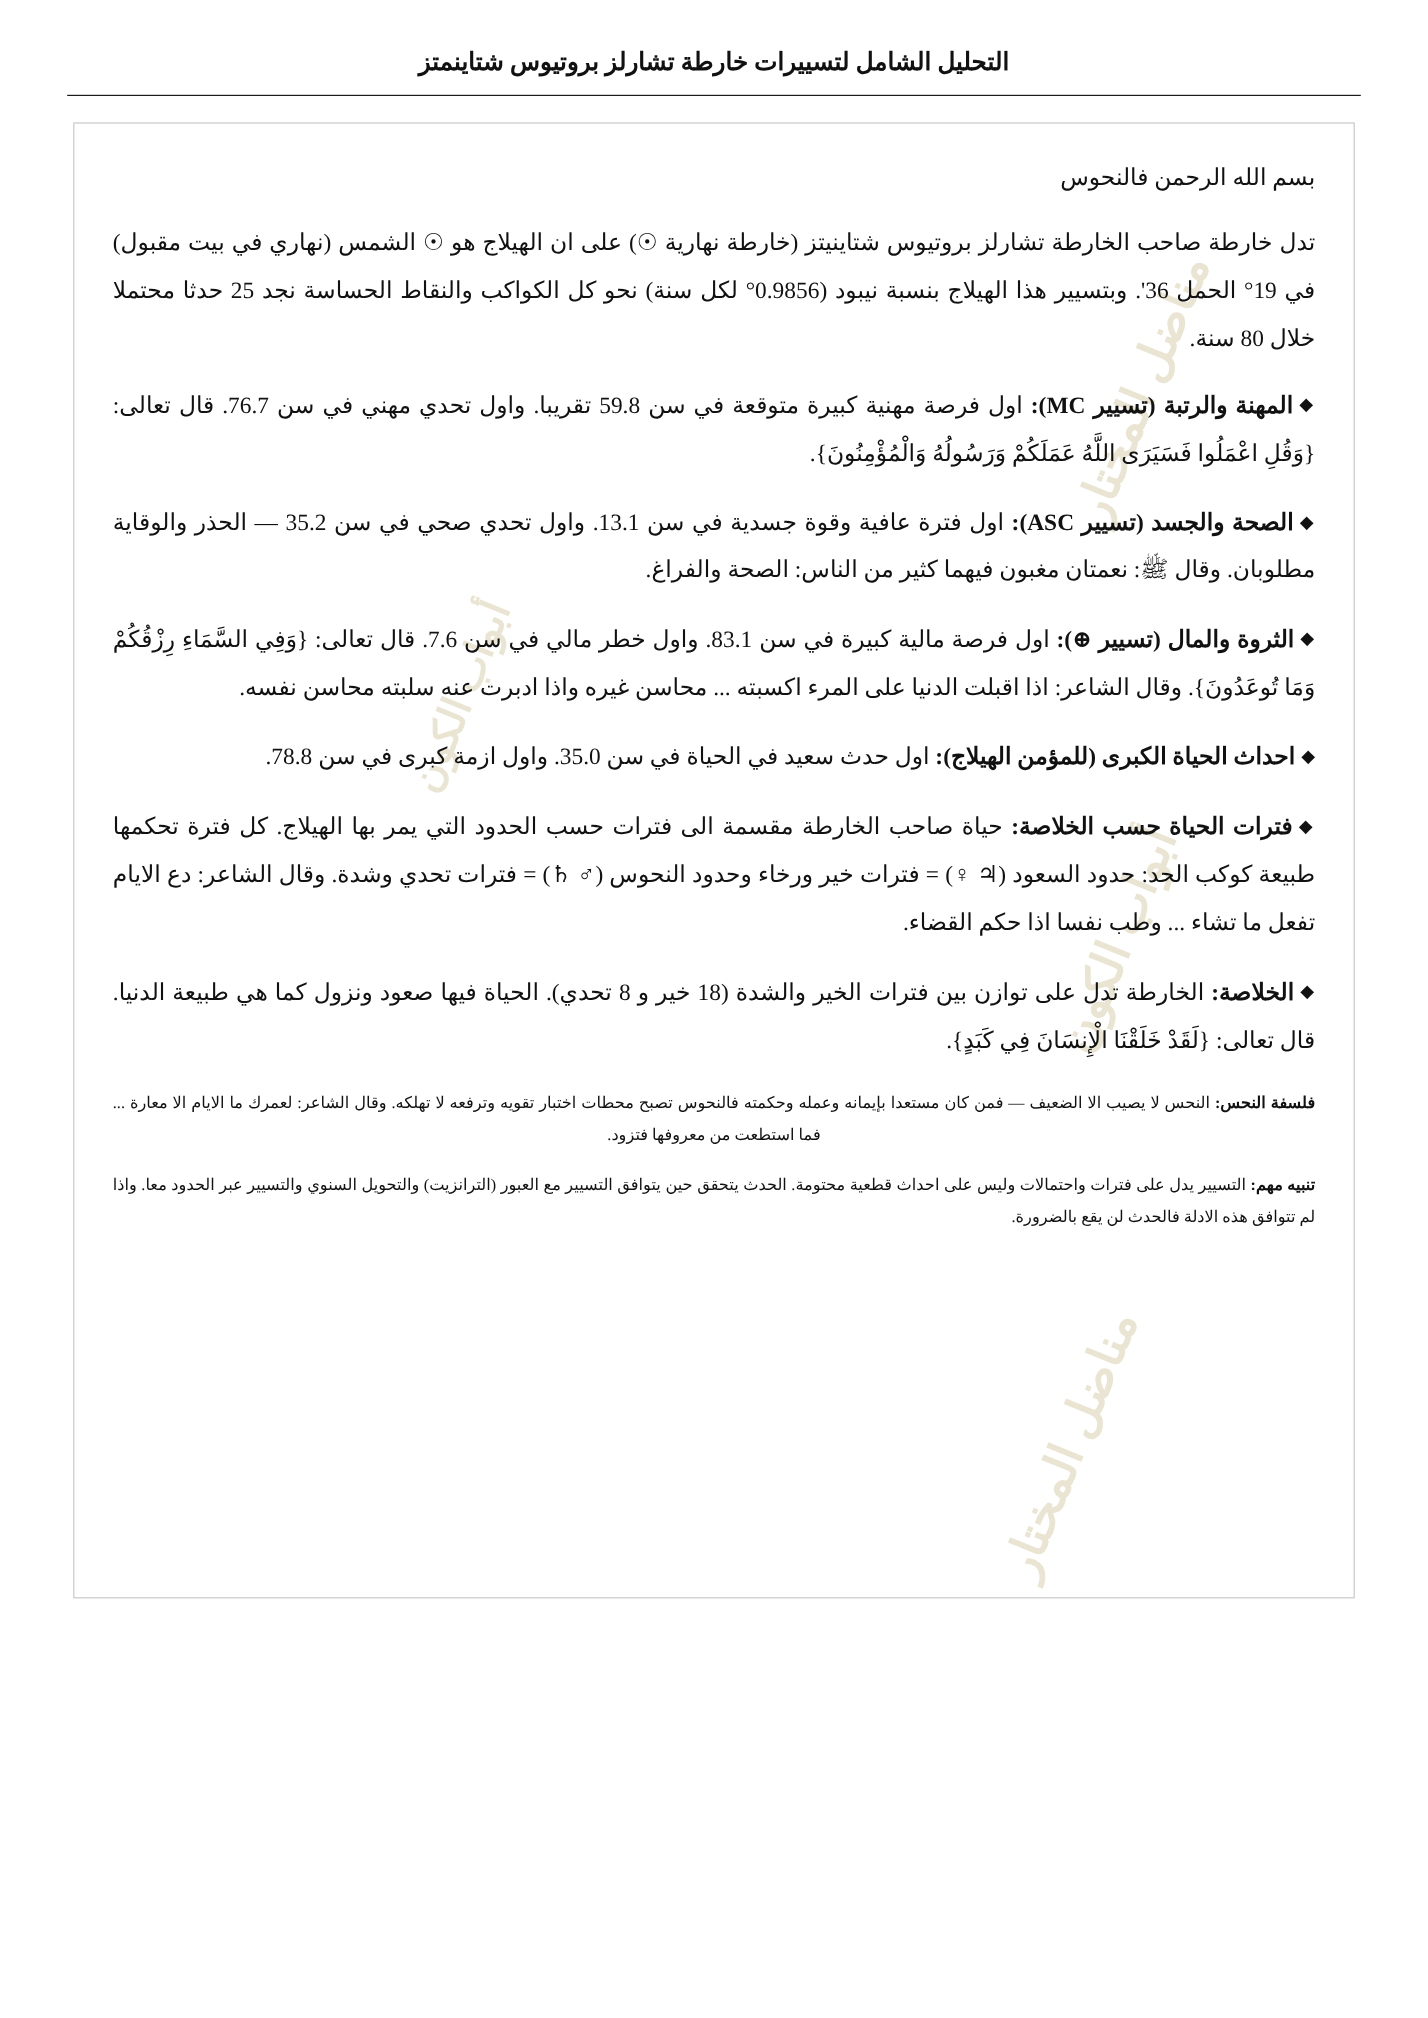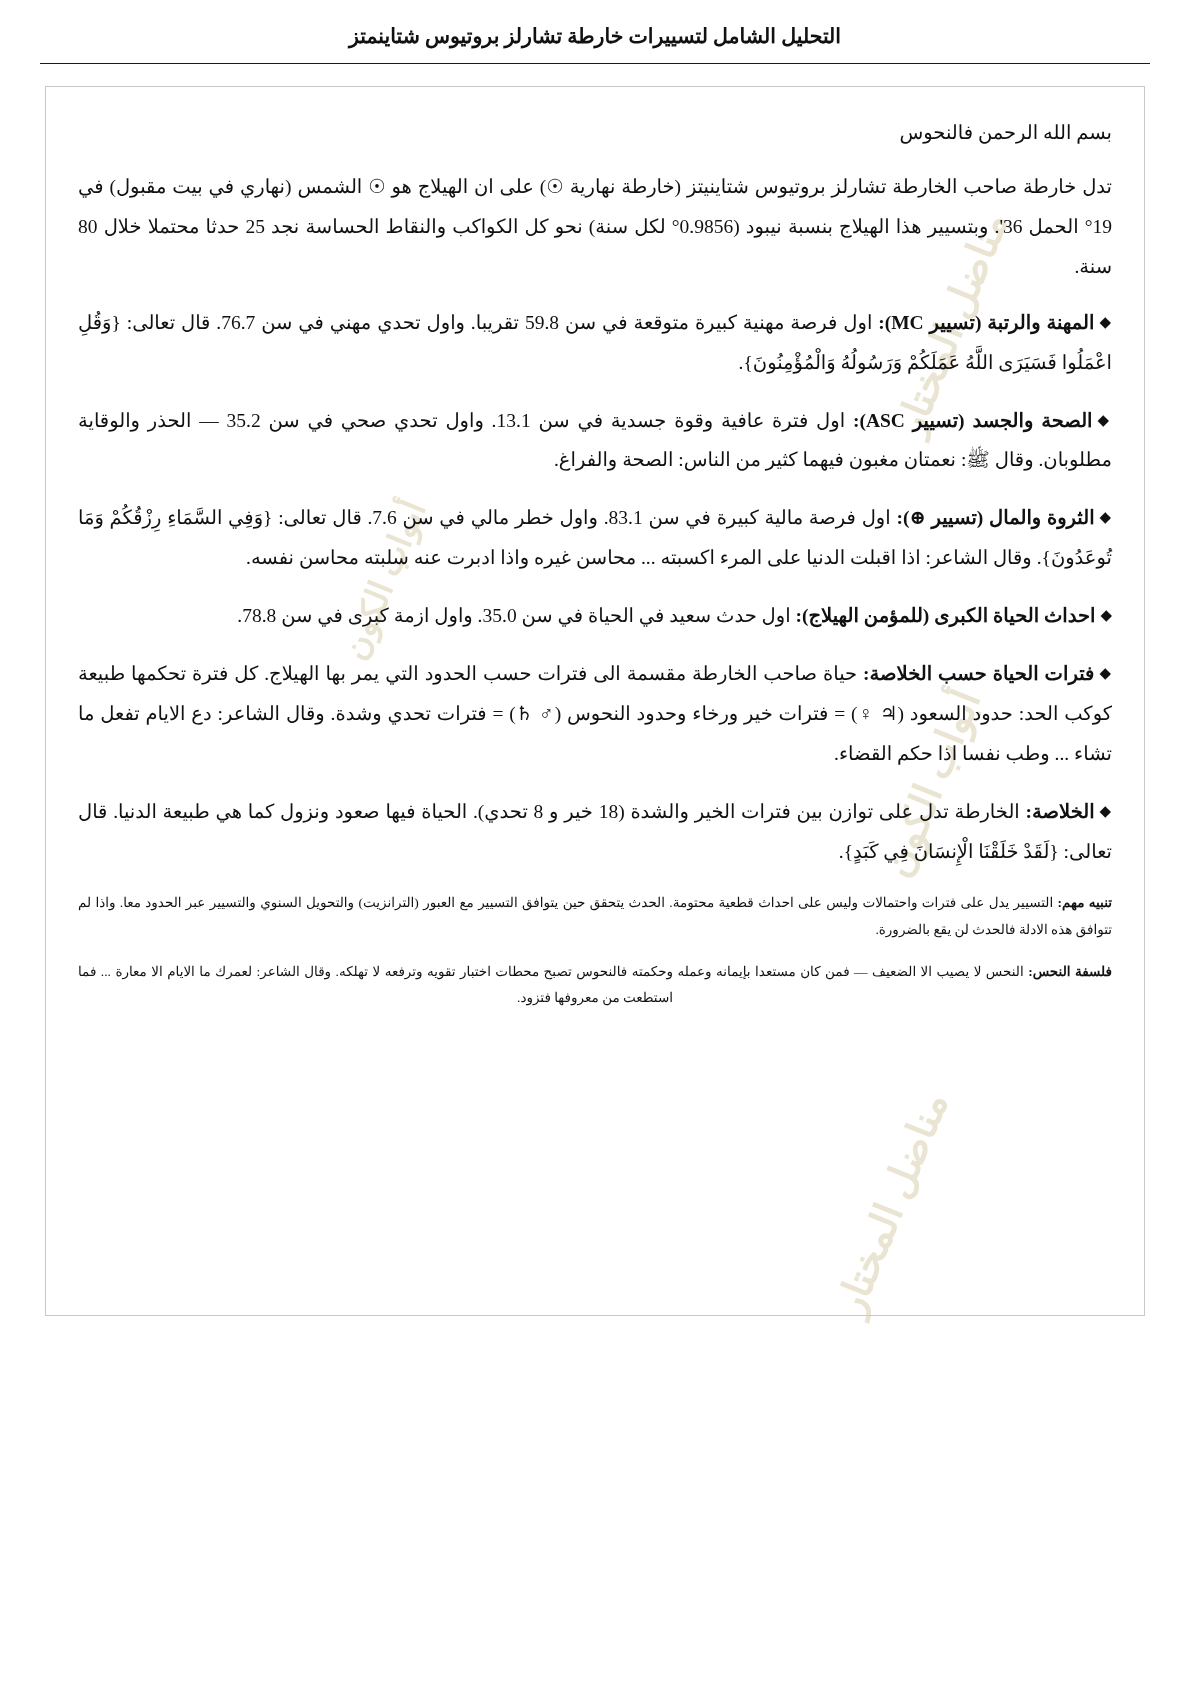--- a/index.html
+++ b/index.html
@@ -36,21 +36,21 @@
     transform-origin: center center;
   }
   .wm1 { top: 300px; right: 120px; transform: rotate(-68deg); }
   .wm2 { top: 760px; right: 160px; transform: rotate(-68deg); }
   .wm3 { top: 1180px; right: 180px; transform: rotate(-68deg); }
   .wm4 { top: 560px; left: 300px; transform: rotate(-68deg); font-size: 34px;}
 
   .page {
     position: relative;
     z-index: 2;
-    padding: 0;
+    padding: 16px;
   }
 
   .doc-title {
     text-align: center;
     font-size: 20.5px;
     font-weight: bold;
     padding: 22px 40px 12px 40px;
     letter-spacing: 0;
     line-height: 1.4;
   }
@@ -140,18 +140,18 @@
         <p class="bullet-para"><span class="bullet">◆</span><span class="lead">المهنة والرتبة (تسيير MC):</span><span> اول فرصة مهنية كبيرة متوقعة في سن 59.8 تقريبا. واول تحدي مهني في سن 76.7. قال تعالى: {وَقُلِ اعْمَلُوا فَسَيَرَى اللَّهُ عَمَلَكُمْ وَرَسُولُهُ وَالْمُؤْمِنُونَ}.</span></p>
         <p class="bullet-para"><span class="bullet">◆</span><span class="lead">الصحة والجسد (تسيير ASC):</span><span> اول فترة عافية وقوة جسدية في سن 13.1. واول تحدي صحي في سن 35.2 — الحذر والوقاية مطلوبان. وقال ﷺ: نعمتان مغبون فيهما كثير من الناس: الصحة والفراغ.</span></p>
         <p class="bullet-para"><span class="bullet">◆</span><span class="lead">الثروة والمال (تسيير ⊕):</span><span> اول فرصة مالية كبيرة في سن 83.1. واول خطر مالي في سن 7.6. قال تعالى: {وَفِي السَّمَاءِ رِزْقُكُمْ وَمَا تُوعَدُونَ}. وقال الشاعر: اذا اقبلت الدنيا على المرء اكسبته ... محاسن غيره واذا ادبرت عنه سلبته محاسن نفسه.</span></p>
         <p class="bullet-para"><span class="bullet">◆</span><span class="lead">احداث الحياة الكبرى (للمؤمن الهيلاج):</span><span> اول حدث سعيد في الحياة في سن 35.0. واول ازمة كبرى في سن 78.8.</span></p>
         <p class="bullet-para"><span class="bullet">◆</span><span class="lead">فترات الحياة حسب الخلاصة:</span><span> حياة صاحب الخارطة مقسمة الى فترات حسب الحدود التي يمر بها الهيلاج. كل فترة تحكمها طبيعة كوكب الحد: حدود السعود (♃ ♀) = فترات خير ورخاء وحدود النحوس (♂ ♄) = فترات تحدي وشدة. وقال الشاعر: دع الايام تفعل ما تشاء ... وطب نفسا اذا حكم القضاء.</span></p>
         <p class="bullet-para"><span class="bullet">◆</span><span class="lead">الخلاصة:</span><span> الخارطة تدل على توازن بين فترات الخير والشدة (18 خير و 8 تحدي). الحياة فيها صعود ونزول كما هي طبيعة الدنيا. قال تعالى: {لَقَدْ خَلَقْنَا الْإِنسَانَ فِي كَبَدٍ}.</span></p>
       </div>
 
 
     <div id="notes-container">
+        <p class="note center-last"><span class="nlead">فلسفة النحس:</span><span> النحس لا يصيب الا الضعيف — فمن كان مستعدا بإيمانه وعمله وحكمته فالنحوس تصبح محطات اختبار تقويه وترفعه لا تهلكه. وقال الشاعر: لعمرك ما الايام الا معارة ... فما استطعت من معروفها فتزود.</span></p>
         <p class="note"><span class="nlead">تنبيه مهم:</span><span> التسيير يدل على فترات واحتمالات وليس على احداث قطعية محتومة. الحدث يتحقق حين يتوافق التسيير مع العبور (الترانزيت) والتحويل السنوي والتسيير عبر الحدود معا. واذا لم تتوافق هذه الادلة فالحدث لن يقع بالضرورة.</span></p>
-        <p class="note center-last"><span class="nlead">فلسفة النحس:</span><span> النحس لا يصيب الا الضعيف — فمن كان مستعدا بإيمانه وعمله وحكمته فالنحوس تصبح محطات اختبار تقويه وترفعه لا تهلكه. وقال الشاعر: لعمرك ما الايام الا معارة ... فما استطعت من معروفها فتزود.</span></p>
       </div>
 
   </div>
 </div>
 
 </body></html>

